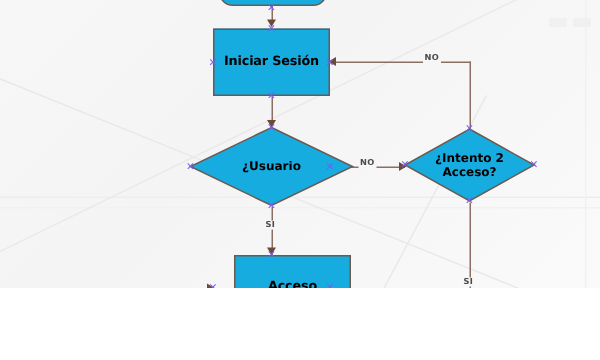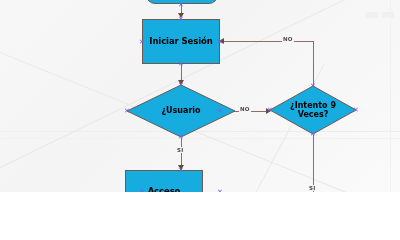--- a/index.html
+++ b/index.html
@@ -212,27 +212,27 @@
       </span>
     </div>
   </div>
 
   <div class="diamond-wrap" style="left:269px; top:85px; width:88px; height:50px;">
     <svg width="88" height="50" viewBox="0 0 88 50" aria-hidden="true">
       <polygon points="44,1 87,25 44,49 1,25" fill="#17ace0" stroke="#6b5a50" stroke-width="1"></polygon>
     </svg>
     <div class="diamond-label">
       <span>
-        <span>¿Intento 9</span><br>
-        <span>Veces?</span>
+        <span>¿Intento 2</span><br>
+        <span>Acceso?</span>
       </span>
     </div>
   </div>
 
-  <div class="node node-process" style="left:125px; top:170px; width:78px; height:43px;">
+  <div class="node node-process" style="left:156px; top:170px; width:78px; height:43px;">
     <span>
       <span>Acceso</span><br>
     </span>
   </div>
 
   <div class="diamond-wrap" style="left:163px; top:231px; width:36px; height:22px;">
     <svg width="36" height="22" viewBox="0 0 36 22" aria-hidden="true">
       <polygon points="18,1 35,11 18,21 1,11" fill="#17ace0" stroke="#6b5a50" stroke-width="1"></polygon>
     </svg>
     <div class="diamond-label"></div>

